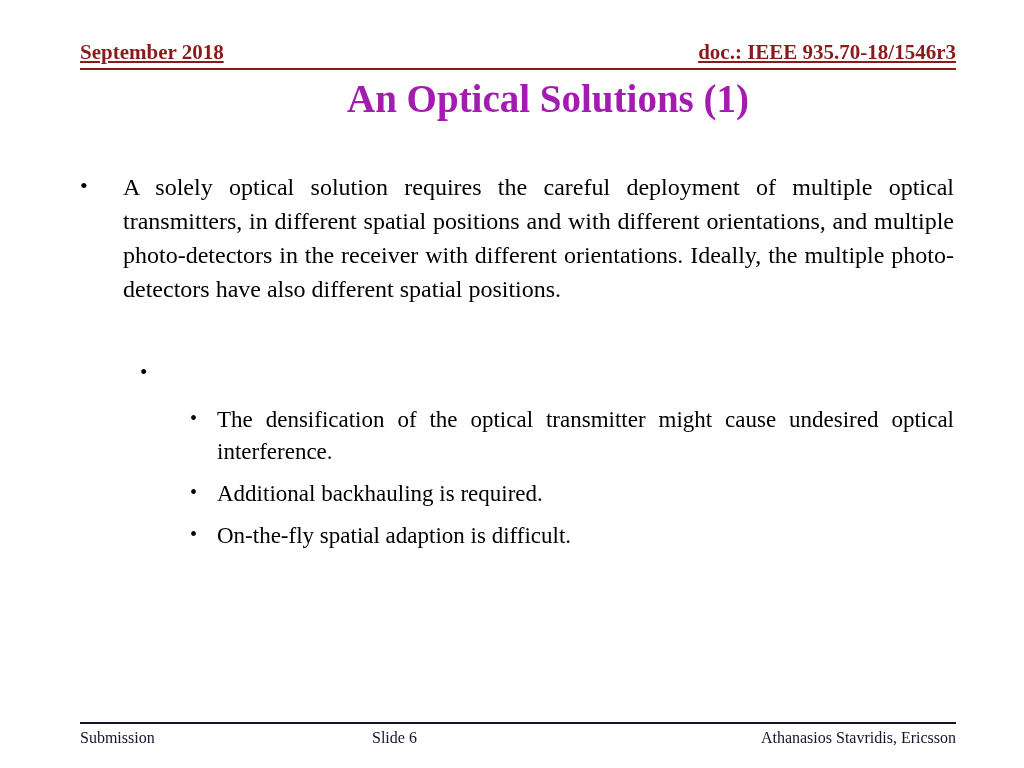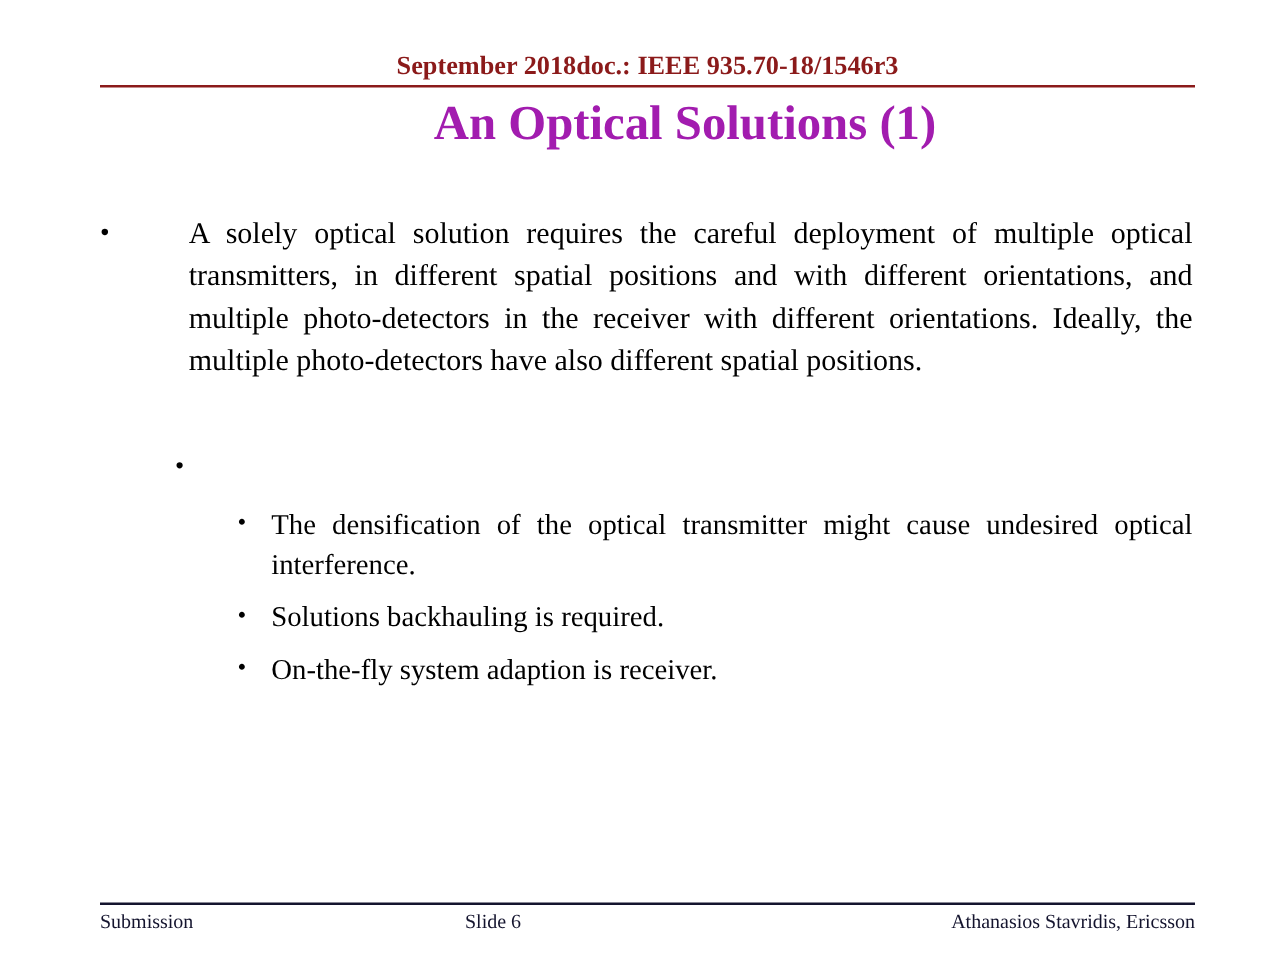--- a/index.html
+++ b/index.html
@@ -21,27 +21,28 @@
     background: #ffffff;
     box-sizing: border-box;
   }
   
   .header {
     position: absolute;
     top: 40px;
     left: 80px;
     right: 68px;
     display: flex;
-    justify-content: center;
+    justify-content: space-between;
     align-items: flex-end;
     font-size: 21px;
     font-weight: bold;
     color: #8B1A1A;
     border-bottom: 2px solid #8B1A1A;
     padding-bottom: 3px;
+    text-decoration: underline;
   }
   
   .title {
     position: absolute;
     top: 76px;
     left: 0;
     width: 1024px;
     text-align: center;
     font-size: 39px;
     font-weight: bold;
@@ -67,21 +68,20 @@
     font-size: 24px;
     line-height: 1.42;
   }
   .lvl1 .bullet-glyph {
     width: 43px;
     font-size: 22px;
   }
   .lvl1 .bullet-text {
     flex: 1 1 auto;
     text-align: justify;
-    margin-left: 28px;
   }
   .problems-block {
     margin-top: 52px;
     margin-left: 60px;
   }
   .lvl2 {
     font-size: 24px;
     line-height: 1.4;
   }
   .lvl2 .bullet-glyph {
@@ -149,25 +149,25 @@
         <span class="bullet-glyph">•</span>
       </div>
 
       <div class="sub-list">
         <div class="bullet-row lvl3 justified">
           <span class="bullet-glyph">•</span>
           <span class="bullet-text">The densification of the optical transmitter might cause undesired optical interference.</span>
         </div>
         <div class="bullet-row lvl3">
           <span class="bullet-glyph">•</span>
-          <span class="bullet-text">Solutions backhauling is required.</span>
+          <span class="bullet-text">Additional backhauling is required.</span>
         </div>
         <div class="bullet-row lvl3">
           <span class="bullet-glyph">•</span>
-          <span class="bullet-text">On-the-fly system adaption is receiver.</span>
+          <span class="bullet-text">On-the-fly spatial adaption is difficult.</span>
         </div>
       </div>
     </div>
 
   </div>
 
   <div class="footer">
     <span class="f-left">Submission</span>
     <span class="f-center">Slide 6</span>
     <span class="f-right">Athanasios Stavridis, Ericsson</span>

